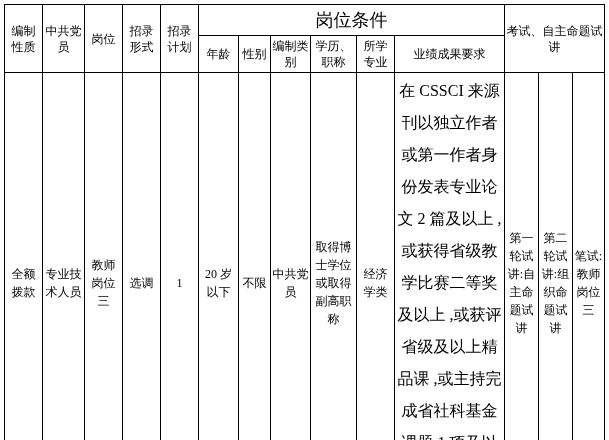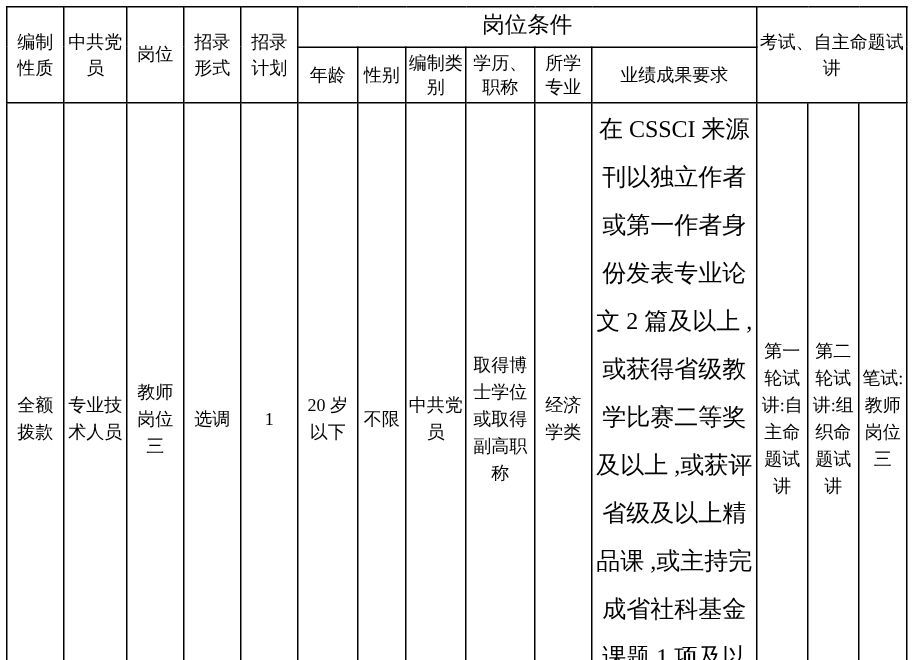--- a/index.html
+++ b/index.html
@@ -51,21 +51,21 @@
   .w-ach {
     text-align: left;
     padding: 4px 5px;
     line-height: 2.0;
     font-size: 16px;
   }
   .tall {
     height: 345px;
   }
   .colgroup-title {
-    font-size: 15px;
+    font-size: 18px;
   }
 </style>
 </head>
 <body>
 
 <div id="sheet">
   <table class="job-table">
     <colgroup>
       <col style="width:38px">
       <col style="width:42px">

